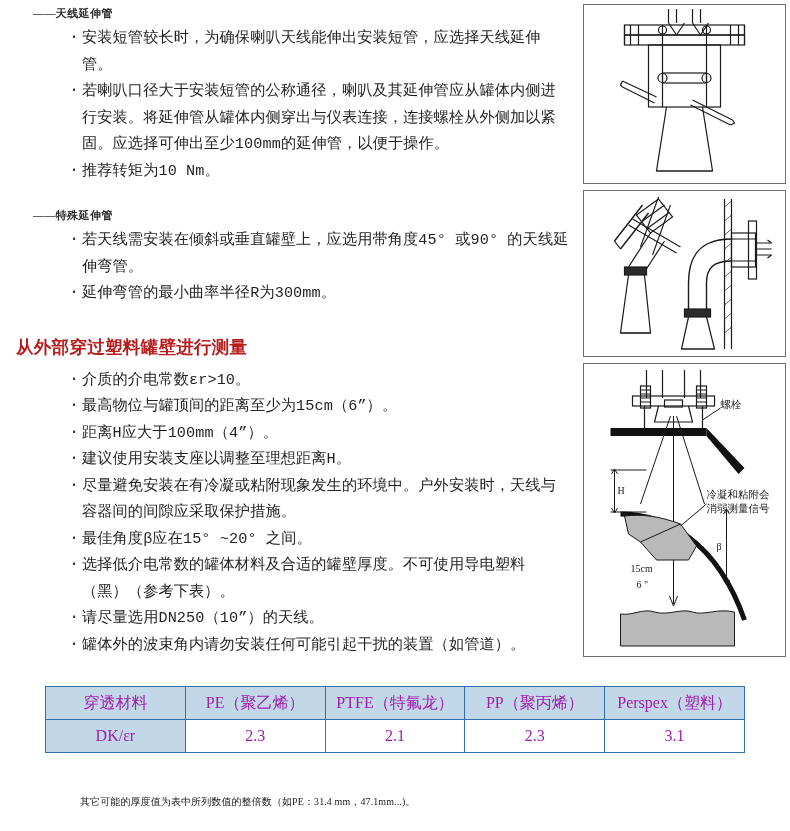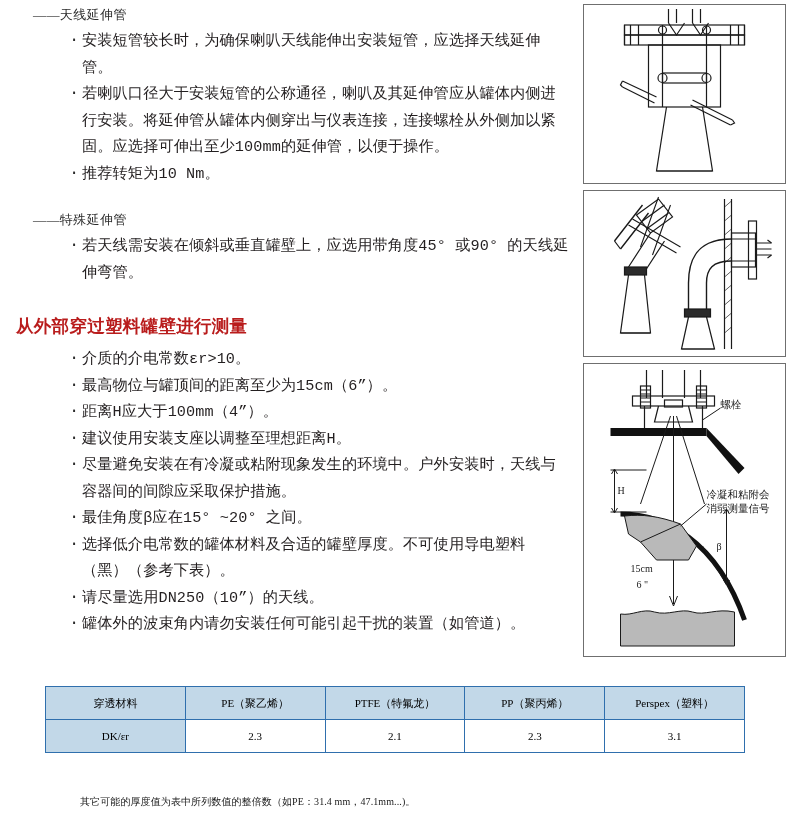--- a/index.html
+++ b/index.html
@@ -11,26 +11,26 @@
     position:relative;
     overflow:hidden;
   }
   .page{position:relative;width:790px;height:831px;}
 
   
   .text-col{
     position:absolute;left:0;top:0;width:578px;height:672px;
   }
   .sec-head{
-    font-size:13px;
+    font-size:11px;
     letter-spacing:.4px;
     margin:0;
     padding-left:33px;
     color:#2b2b2b;
-    font-weight:400;
+    font-weight:700;
   }
   .blue-head{
     font-size:17.5px;
     font-weight:bold;
     color:#b91c1c;
     padding-left:16px;
     letter-spacing:.3px;
     font-family:"DejaVu Sans","Liberation Sans",sans-serif;
   }
   ul.bul{
@@ -90,24 +90,24 @@
     position:absolute;left:45px;top:686px;width:700px;
   }
   table.spec{
     border-collapse:collapse;
     width:700px;
     table-layout:fixed;
   }
   table.spec td{
     border:1px solid #2f6fad;
     text-align:center;
-    font-size:11px;
+    font-size:16px;
     height:30px;
     padding:1px 2px;
-    color:#000000;
+    color:#a21caf;
   }
   td.hd{background:#c2d8e8;}
   td.rh{background:#c2d8e8;}
   td.val{background:#ffffff;}
   .tbl-note{
     position:absolute;left:80px;top:795px;
     font-size:10px;
     color:#1a1a1a;
     letter-spacing:.1px;
   }
@@ -133,20 +133,23 @@
           <span class="cont">推荐转矩为10 Nm。</span>
         </li>
     </ul>
 
     <div class="spacer-md"></div>
 
     <p class="sec-head">——特殊延伸管</p>
     <ul class="bul">
       <li>
           <span class="cont">若天线需安装在倾斜或垂直罐壁上，应选用带角度45° 或90° 的天线延伸弯管。</span>
+        </li>
+      <li>
+          <span class="cont">延伸弯管的最小曲率半径R为300mm。</span>
         </li>
     </ul>
 
     <div style="height:24px"></div>
 
     <p class="blue-head sec-head">从外部穿过塑料罐壁进行测量</p>
 
     <div style="height:4px"></div>
 
     <ul class="bul">

